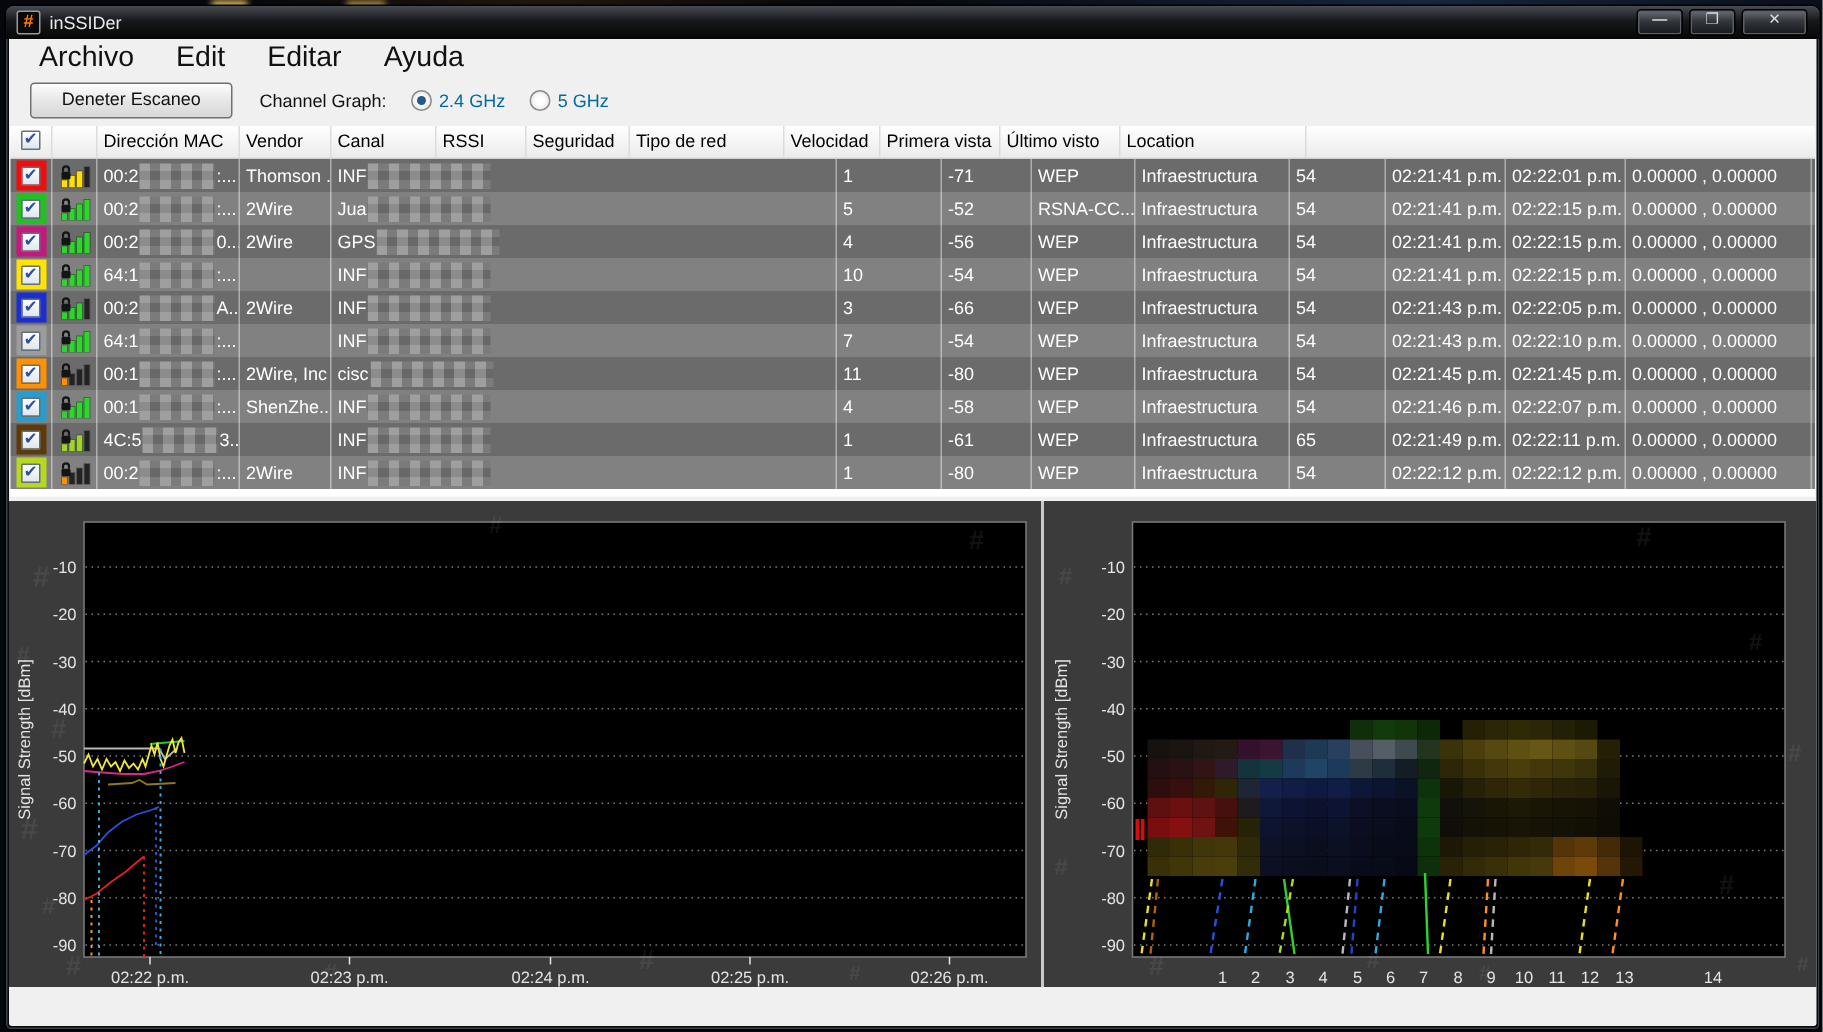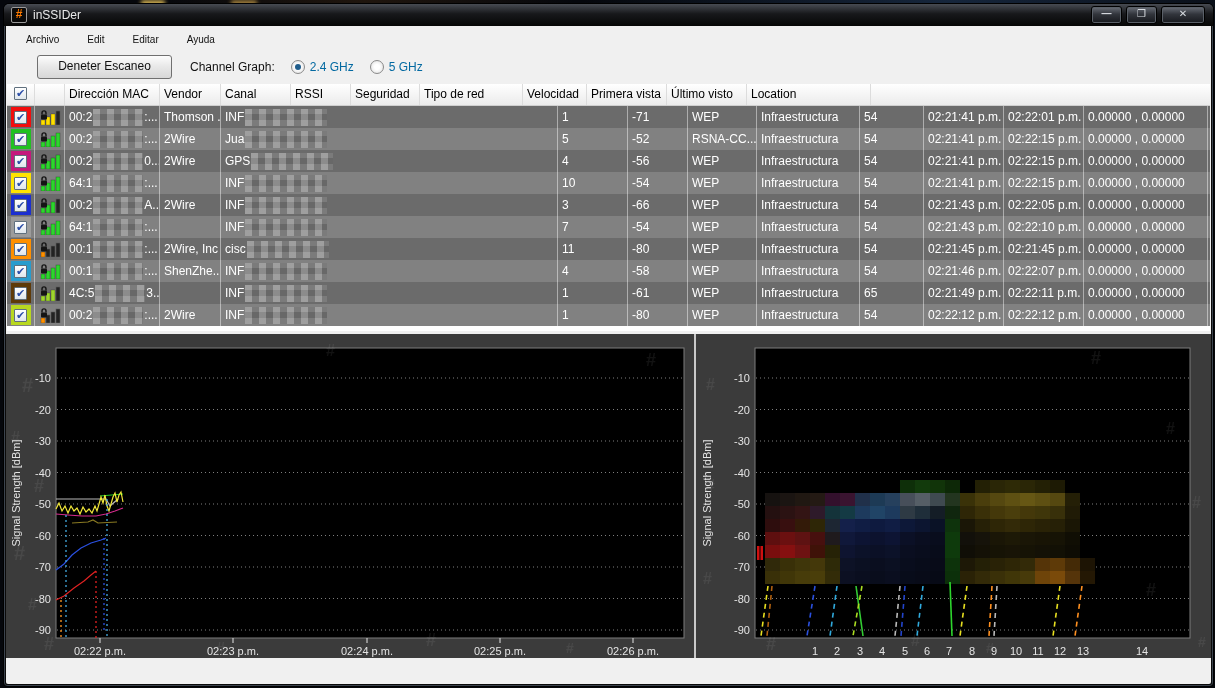--- a/index.html
+++ b/index.html
@@ -23,24 +23,24 @@
   .winbtns{margin-left:auto;margin-right:8px;display:flex;}
   .winbtn{width:29px;height:16px;margin-left:4px;border:1px solid #000;border-radius:3px;
     background:linear-gradient(#6a6f78,#32353c 45%,#16181c);
     box-shadow:0 0 0 1px #5a6068 inset;color:#d9dde2;font-size:10px;font-weight:bold;
     line-height:14px;text-align:center;}
   .winbtn.close{width:42px;}
 
   .client{position:absolute;left:2px;right:2px;top:22px;bottom:2px;background:#f0f0f0;
     border-radius:0 0 2px 2px;}
   .menubar{position:absolute;left:0;right:0;top:0;height:26px;display:flex;align-items:center;
-    padding-left:20px;gap:28px;font-size:10px;color:#111;}
+    padding-left:20px;gap:28px;font-size:19px;color:#111;}
   .menu-item{cursor:default;}
   .toolbar{position:absolute;left:0;right:0;top:26px;height:30px;display:flex;align-items:center;
-    padding-left:31px;font-size:12px;color:#222;}
+    padding-left:14px;font-size:12px;color:#222;}
   .stop-btn{width:133px;height:22px;border:1px solid #707070;border-radius:3px;
     background:linear-gradient(#fdfdfd,#e9e9e9 45%,#d7d7d7);font-size:12px;color:#111;
     line-height:20px;text-align:center;}
   .combo{margin-left:22px;width:778px;height:22px;box-sizing:border-box;border:1px solid #8e8e8e;
     border-radius:2px;background:linear-gradient(#fbfbfb,#ededed);display:flex;align-items:center;
     padding:0 8px;color:#5a5a5a;}
   .combo-arrow{margin-left:auto;width:0;height:0;border:4px solid transparent;border-top:5px solid #777;
     margin-top:5px;}
   .cg-label{margin-left:18px;color:#111;}
   .radio-group{display:flex;align-items:center;margin-left:16px;}

